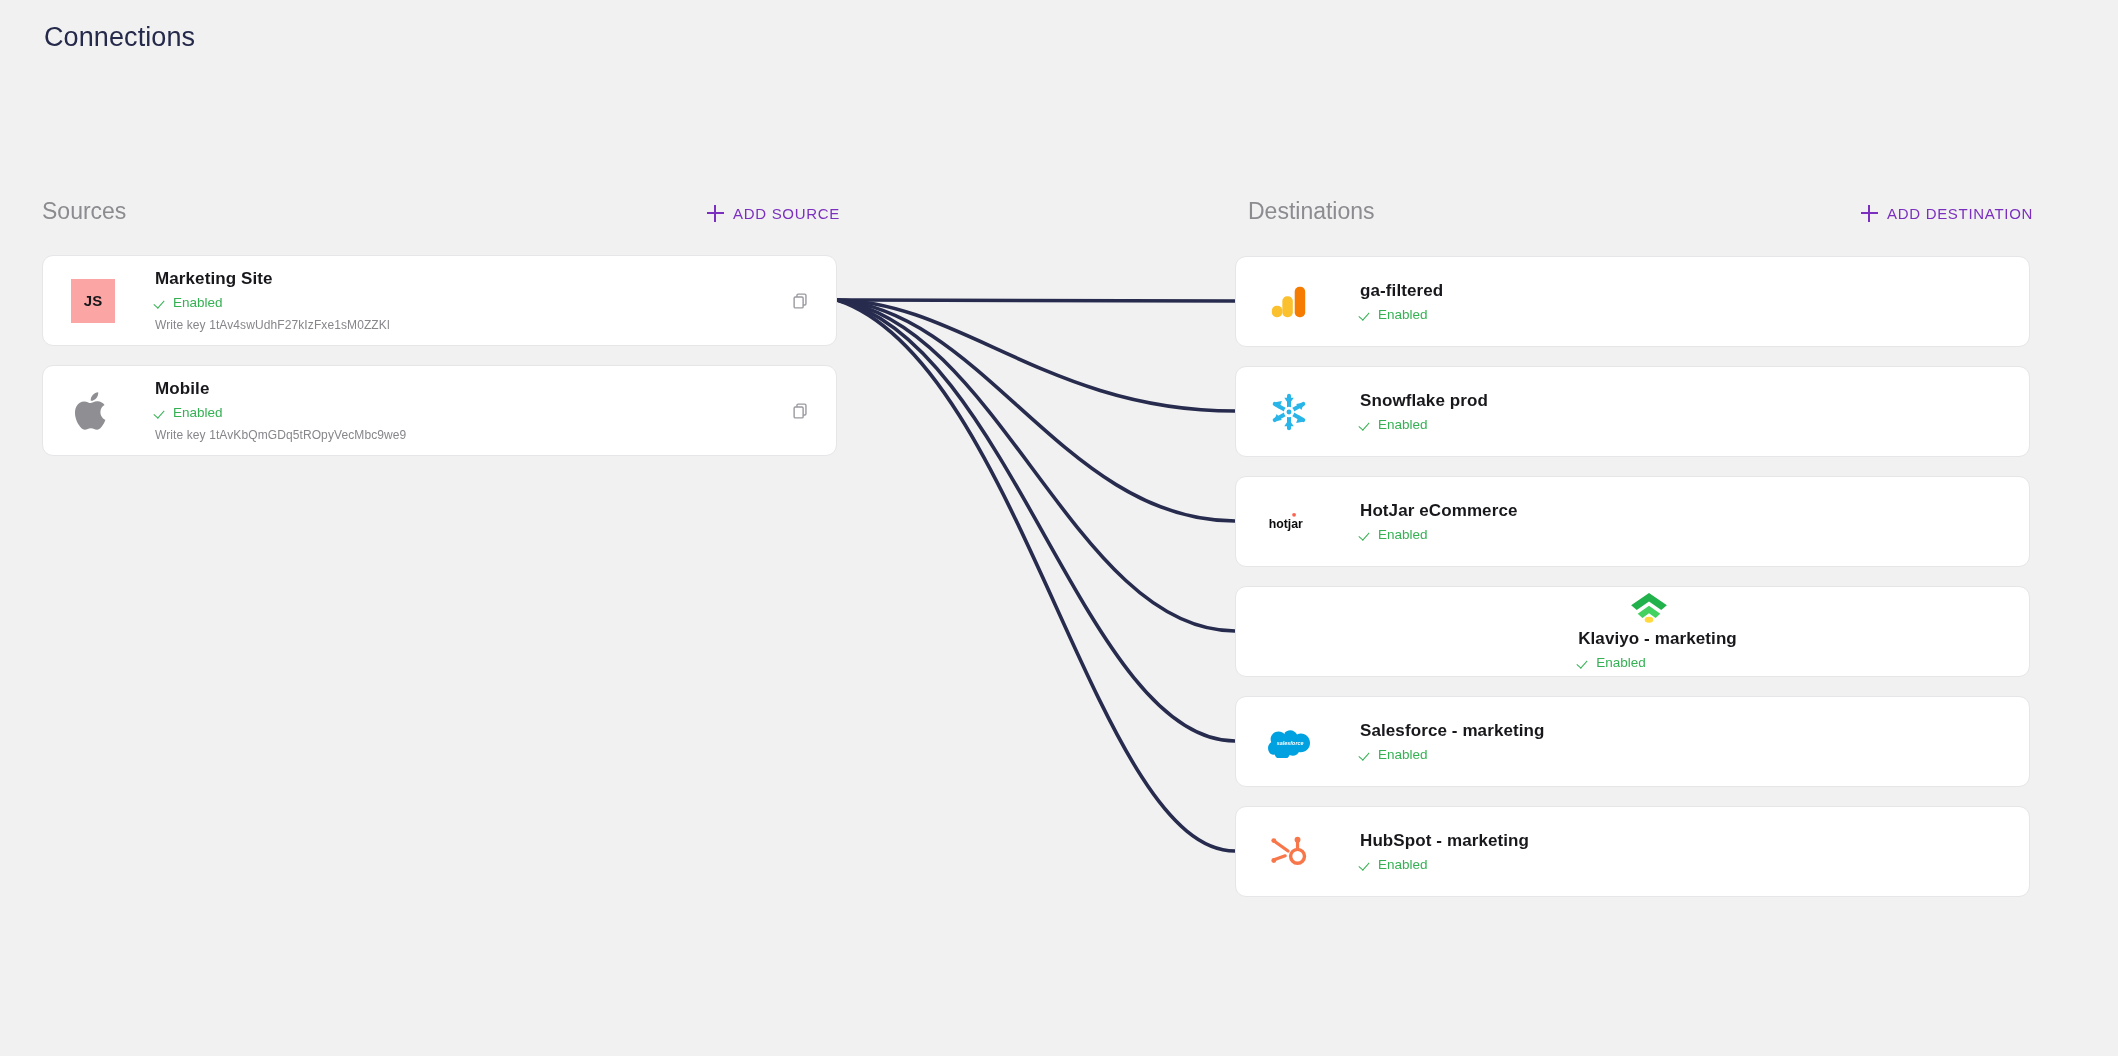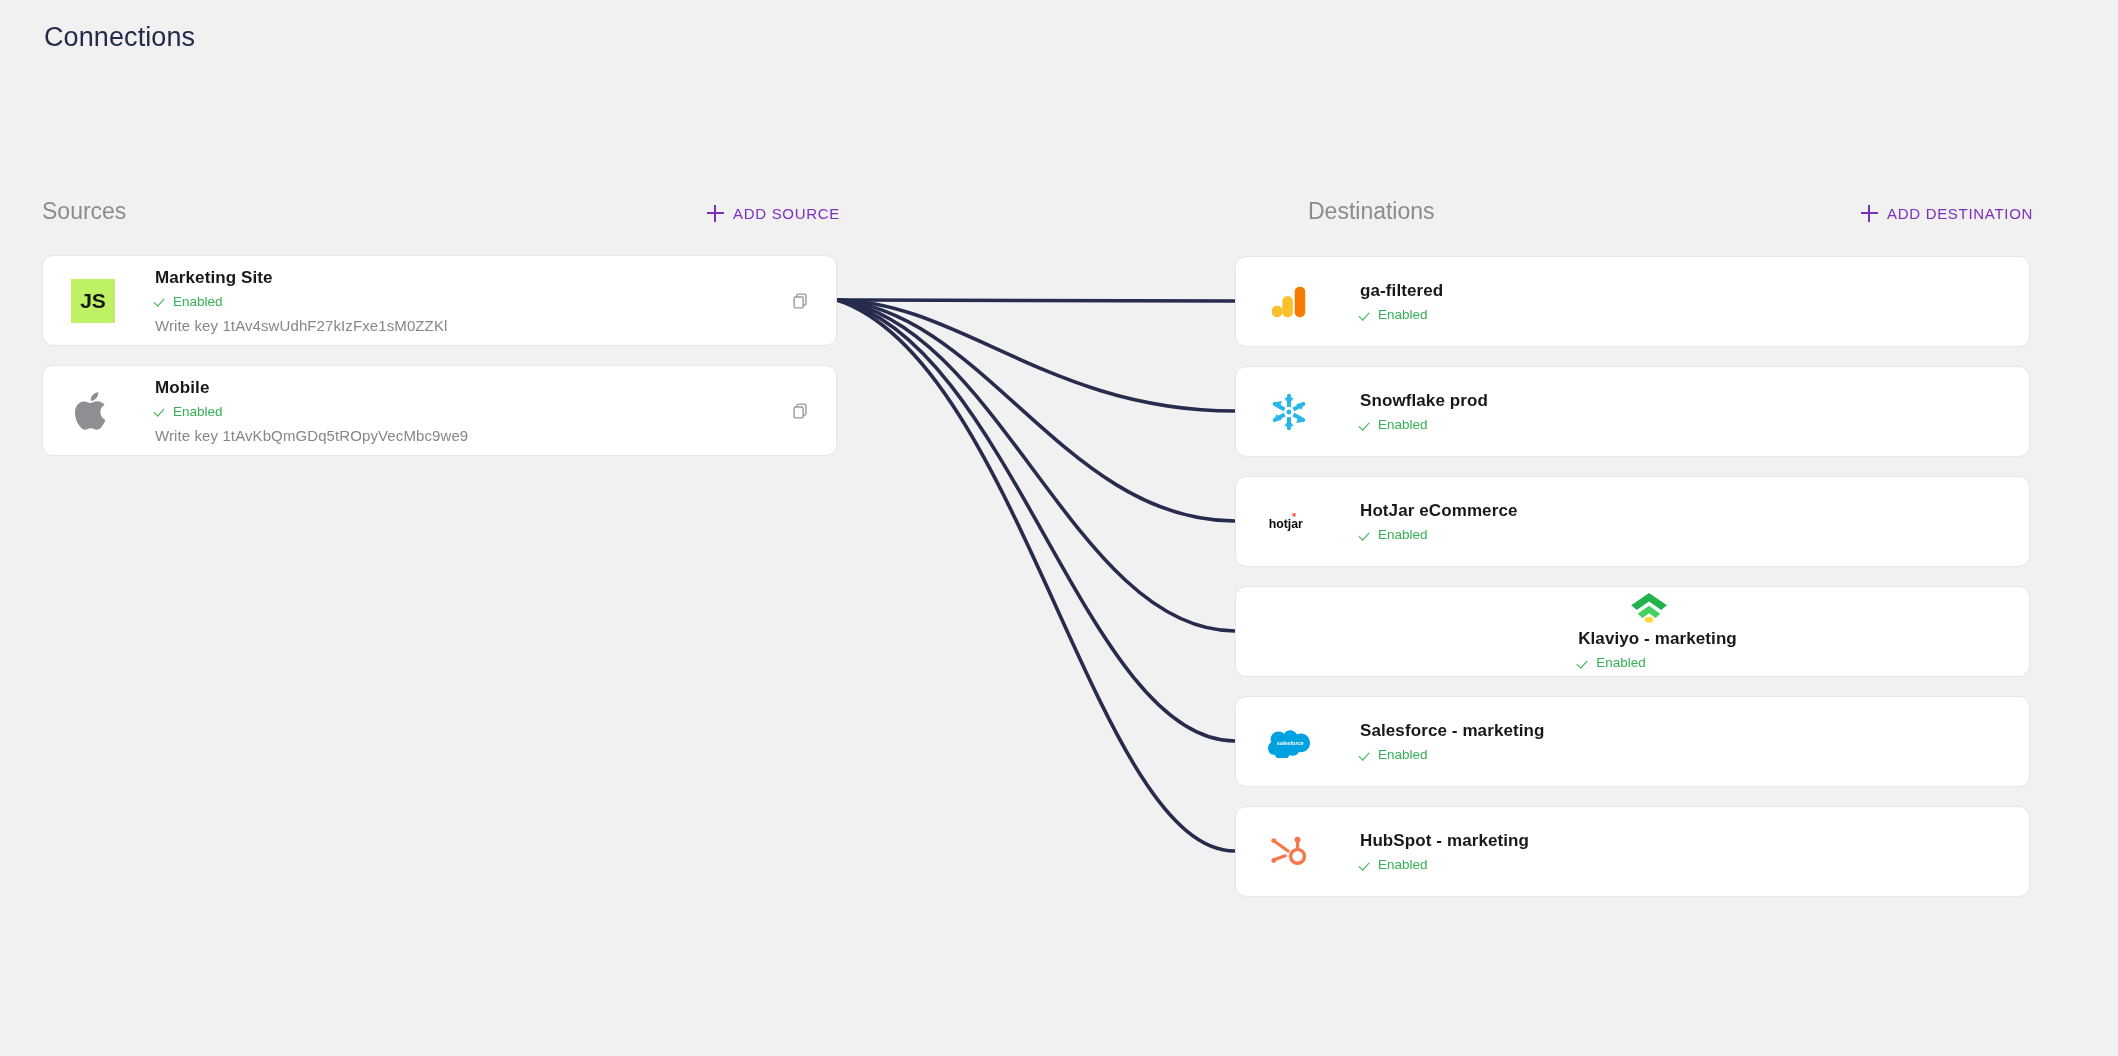--- a/index.html
+++ b/index.html
@@ -38,21 +38,21 @@
   .token-row b { color: #4a4a4f; font-weight: 700; }
 
   
   .col-head {
     position: absolute;
     font-size: 23px;
     font-weight: 400;
     color: #8b8b90;
   }
   .col-head.sources { left: 42px; top: 198px; }
-  .col-head.destinations { left: 1308px; top: 198px; text-align: center; }
+  .col-head.destinations { left: 1248px; top: 198px; text-align: center; }
 
   .add-btn {
     position: absolute;
     display: flex;
     align-items: flex-end;
     gap: 9px;
     color: #7b2fbe;
     font-size: 15px;
     font-weight: 500;
     letter-spacing: .7px;
@@ -127,40 +127,40 @@
     content: "";
     position: absolute;
     left: 1px; top: 1px;
     width: 5px; height: 9px;
     border: solid #35b153;
     border-width: 0 1.8px 1.8px 0;
     transform: rotate(42deg);
   }
   .writekey {
     margin-top: 8px;
-    font-size: 15px;
+    font-size: 12px;
     color: #86868b;
     letter-spacing: .1px;
   }
 
   .copy-icon {
     position: absolute;
     right: 28px;
     top: 50%;
     transform: translateY(-50%);
     width: 15px; height: 16px;
     cursor: pointer;
   }
 
   
   .js-logo {
     width: 44px; height: 44px;
-    background: #bef264;
+    background: #fca5a5;
     display: flex; align-items: center; justify-content: center;
-    font-size: 21px; font-weight: 700; color: #15161a;
+    font-size: 15px; font-weight: 700; color: #15161a;
     font-family: "Liberation Sans", sans-serif;
   }
 </style>
 </head>
 <body>
 
 <div class="page">
 
   <div class="page-title">Connections</div>
 

